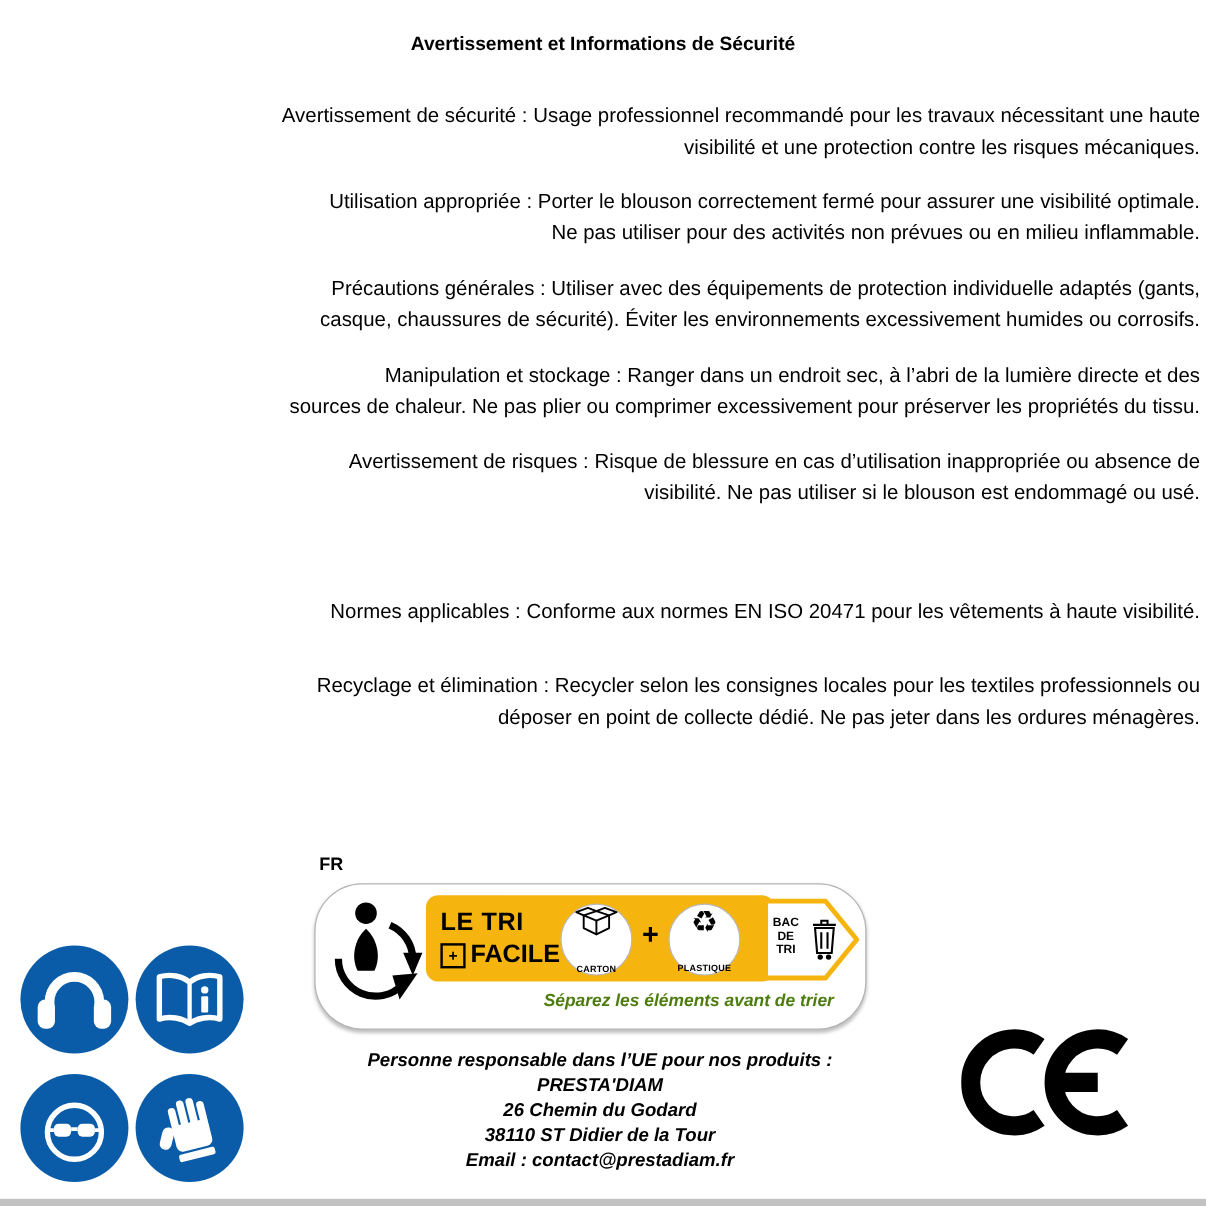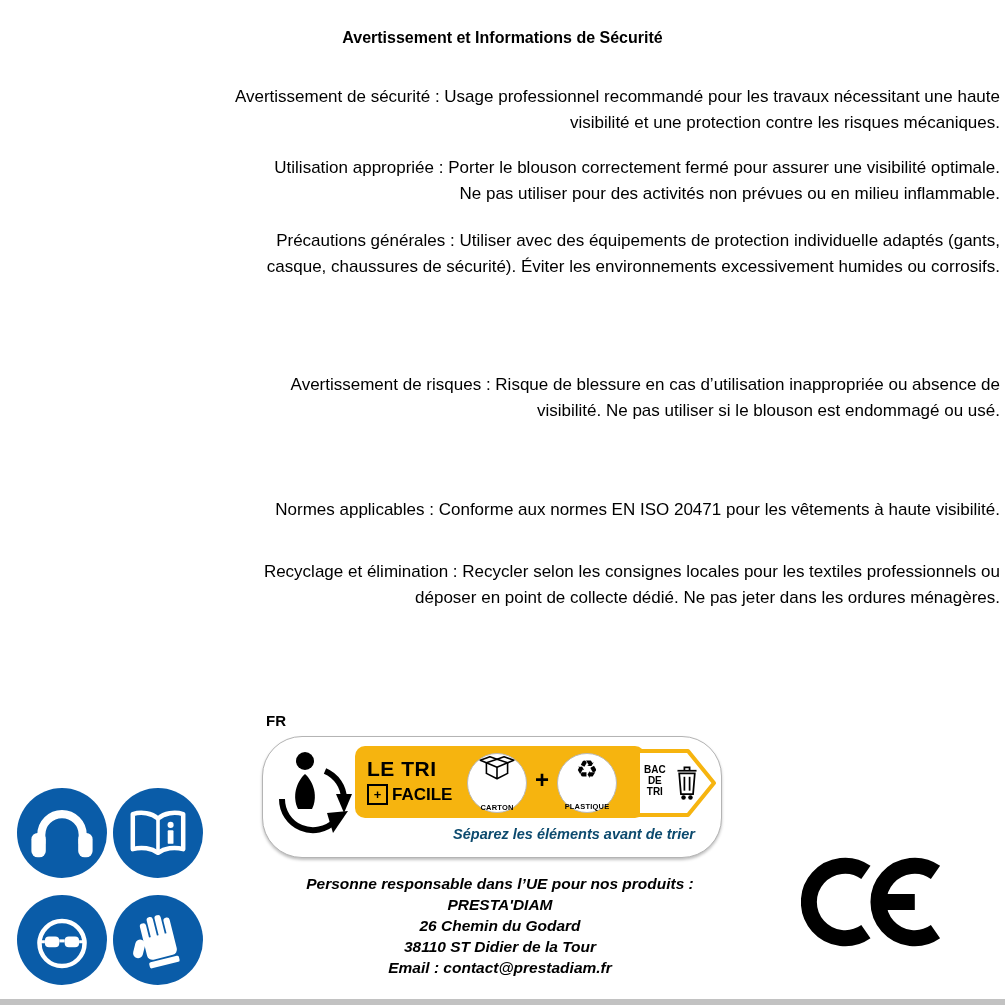--- a/index.html
+++ b/index.html
@@ -8,31 +8,31 @@
   .para{position:absolute;left:70px;width:930px;font-size:17px;line-height:26px;white-space:pre-line;text-align:right;}
   .p0{top:84px}.p1{top:155px}.p2{top:228px}.p3{top:300px}.p4{top:372px}.p5{top:497px}.p6{top:559px}
   .fr-label{position:absolute;left:266px;top:712px;font-size:15px;font-weight:bold;}
   .pill{position:absolute;left:262px;top:736px;width:458px;height:120px;background:#fff;border:1.5px solid #b4b4b4;border-radius:40px;box-shadow:0 2px 3px rgba(0,0,0,0.25);}
   .triman{position:absolute;left:12px;top:12px;width:78px;height:94px;}
   .band{position:absolute;left:92px;top:9px;width:290px;height:72px;background:#f6b40f;border-radius:10px;}
   .tri-words{position:absolute;left:12px;top:11px;}
   .tri-line1{font-size:21px;font-weight:bold;letter-spacing:0.5px;}
   .tri-line2{display:flex;align-items:center;margin-top:3px;}
   .plus-box{display:inline-flex;align-items:center;justify-content:center;width:17px;height:17px;border:2.5px solid #000;font-size:13px;font-weight:bold;margin-right:4px;}
-  .tri-facile{font-size:17px;font-weight:bold;}
+  .tri-facile{font-size:21px;font-weight:bold;}
   .icon-circle{position:absolute;top:7px;width:58px;height:58px;background:#fff;border:1px solid #b9b9b9;border-radius:50%;display:flex;flex-direction:column;align-items:center;justify-content:center;}
   .c-carton{left:112px;}
   .c-plastique{left:202px;}
   .circle-label{font-size:7.5px;font-weight:bold;letter-spacing:0.2px;margin-top:19px;}
   .plus-mid{position:absolute;left:178px;top:20px;width:18px;text-align:center;font-size:24px;font-weight:bold;}
   .recycle-char{font-size:25px;line-height:27px;}
   .flag{position:absolute;left:372px;top:11px;width:82px;height:70px;}
   .flag-text{position:absolute;left:9px;top:16px;font-size:10px;line-height:11px;font-weight:bold;white-space:pre-line;text-align:center;}
   .flag-bin{position:absolute;left:39px;top:14px;}
-  .tagline{position:absolute;left:168px;top:89px;width:286px;text-align:center;font-size:14.5px;font-style:italic;font-weight:bold;color:#0c4a6e;}
+  .tagline{position:absolute;left:168px;top:89px;width:286px;text-align:center;font-size:14.5px;font-style:italic;font-weight:bold;color:#4d7c0f;}
   .picto{position:absolute;width:90px;height:90px;border-radius:50%;background:#0a5ca8;display:flex;align-items:center;justify-content:center;}
   .picto svg{width:100%;height:100%;}
   .pi-ear{left:17px;top:788px;}
   .pi-book{left:113px;top:788px;}
   .pi-face{left:17px;top:895px;}
   .pi-glove{left:113px;top:895px;}
   .address{position:absolute;left:240px;top:873px;width:520px;text-align:center;font-size:15.5px;line-height:21px;font-weight:bold;white-space:pre-line;font-style:italic;}
   .ce{position:absolute;left:801px;top:857px;width:158px;height:90px;}
   .bottom-edge{position:absolute;left:0;bottom:0;width:100%;height:6px;background:#c2c2c2;}
 </style>
@@ -42,20 +42,22 @@
 <div class="page">
 
   <div class="title">Avertissement et Informations de Sécurité</div>
 
   <div class="para p0">Avertissement de sécurité : Usage professionnel recommandé pour les travaux nécessitant une haute
 visibilité et une protection contre les risques mécaniques.</div>
   <div class="para p1">Utilisation appropriée : Porter le blouson correctement fermé pour assurer une visibilité optimale.
 Ne pas utiliser pour des activités non prévues ou en milieu inflammable.</div>
   <div class="para p2">Précautions générales : Utiliser avec des équipements de protection individuelle adaptés (gants,
 casque, chaussures de sécurité). Éviter les environnements excessivement humides ou corrosifs.</div>
+  <div class="para p3">Manipulation et stockage : Ranger dans un endroit sec, à l’abri de la lumière directe et des
+sources de chaleur. Ne pas plier ou comprimer excessivement pour préserver les propriétés du tissu.</div>
   <div class="para p4">Avertissement de risques : Risque de blessure en cas d’utilisation inappropriée ou absence de
 visibilité. Ne pas utiliser si le blouson est endommagé ou usé.</div>
   <div class="para p5">Normes applicables : Conforme aux normes EN ISO 20471 pour les vêtements à haute visibilité.</div>
   <div class="para p6">Recyclage et élimination : Recycler selon les consignes locales pour les textiles professionnels ou
 déposer en point de collecte dédié. Ne pas jeter dans les ordures ménagères.</div>
 
   <div class="fr-label">FR</div>
 
   <div class="pill">
     <svg class="triman" viewBox="0 0 78 94">

